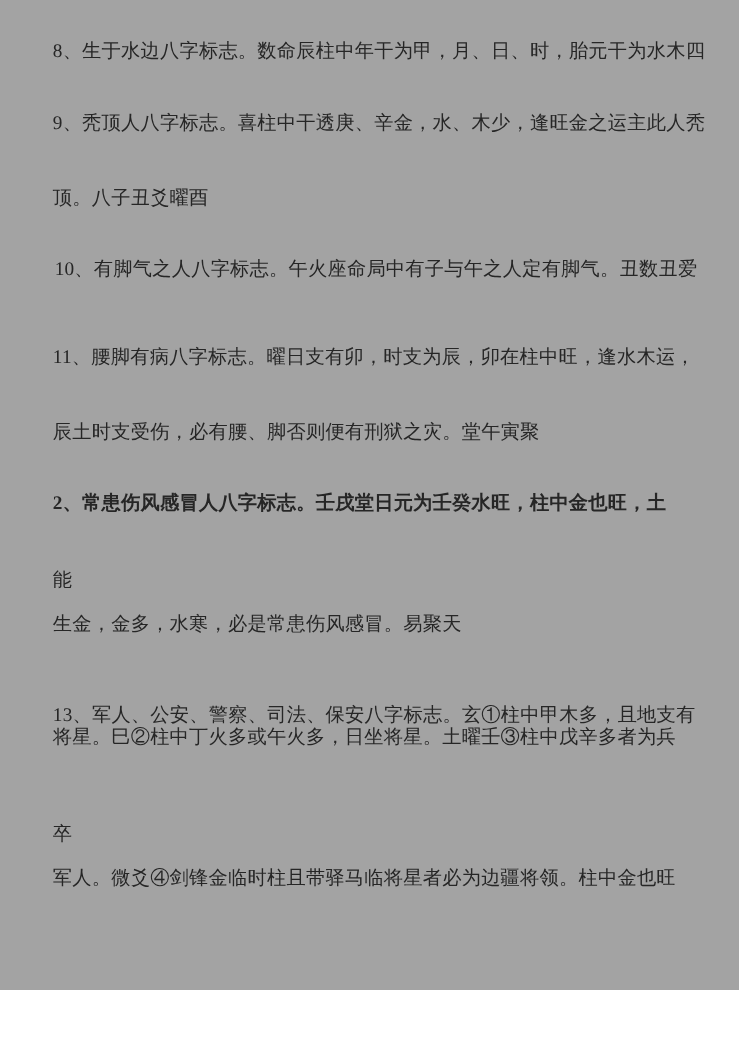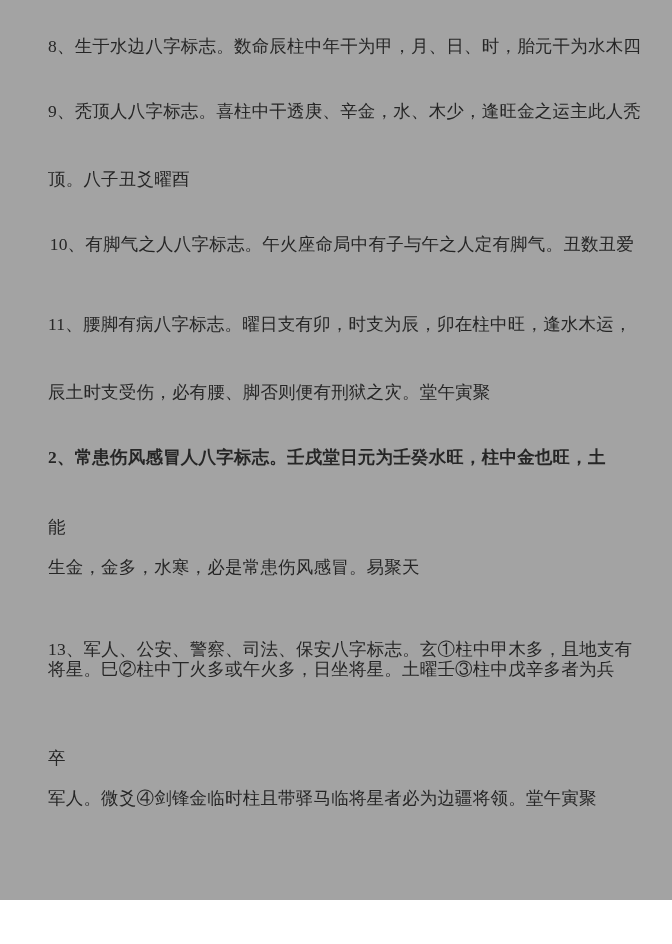--- a/index.html
+++ b/index.html
@@ -50,14 +50,14 @@
   <div class="line">顶。八子丑爻曜酉</div>
   <div class="line">10、有脚气之人八字标志。午火座命局中有子与午之人定有脚气。丑数丑爱</div>
   <div class="line">11、腰脚有病八字标志。曜日支有卯，时支为辰，卯在柱中旺，逢水木运，</div>
   <div class="line">辰土时支受伤，必有腰、脚否则便有刑狱之灾。堂午寅聚</div>
   <div class="line">2、常患伤风感冒人八字标志。壬戌堂日元为壬癸水旺，柱中金也旺，土</div>
   <div class="line">能</div>
   <div class="line">生金，金多，水寒，必是常患伤风感冒。易聚天</div>
   <div class="line">13、军人、公安、警察、司法、保安八字标志。玄①柱中甲木多，且地支有</div>
   <div class="line">将星。巳②柱中丁火多或午火多，日坐将星。土曜壬③柱中戊辛多者为兵</div>
   <div class="line">卒</div>
-  <div class="line">军人。微爻④剑锋金临时柱且带驿马临将星者必为边疆将领。堂午寅聚</div>
+  <div class="line">军人。微爻④剑锋金临时柱且带驿马临将星者必为边疆将领。柱中金也旺</div>
 </div>
 
 </body></html>

